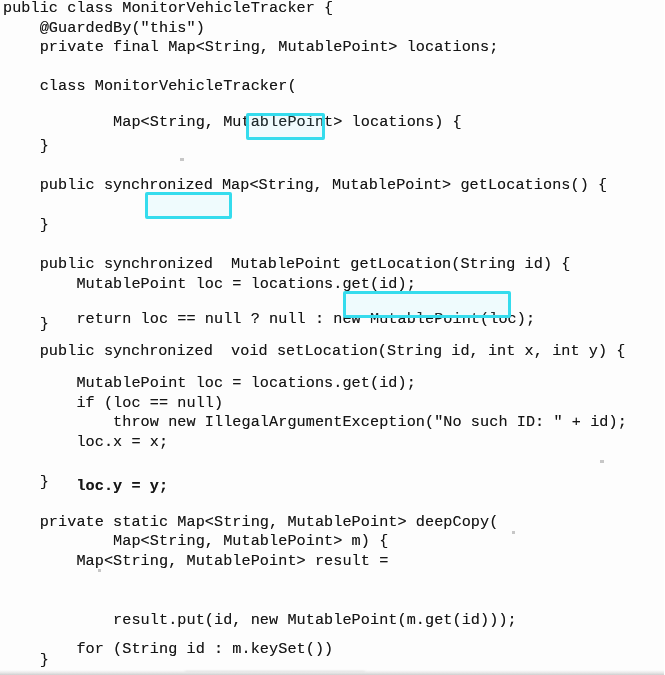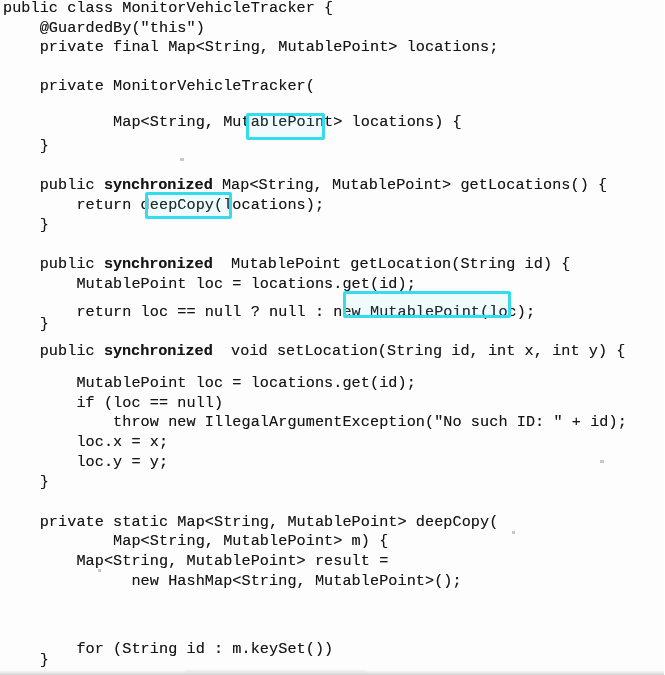--- a/index.html
+++ b/index.html
@@ -54,21 +54,21 @@
     white-space: pre;
     font-size: 15.2px;
     line-height: 20px;
     letter-spacing: 0.06px;
     color: #161616;
     font-family: "Liberation Mono", "DejaVu Sans Mono", monospace;
     
     text-shadow: 0 0 .35px rgba(0,0,0,.45);
   }
   .line b {
-    font-weight: bold;
+    font-weight: normal;
     letter-spacing: -0.05px;
   }
 
   
   .hl-box {
     position: absolute;
     border: 3px solid #35dced;
     border-radius: 2px;
     background: rgba(120, 240, 252, 0.10);
     box-sizing: border-box;
@@ -84,42 +84,41 @@
 </style>
 </head>
 <body>
 
 <div id="page">
 
   <div id="code">
       <div class="line" style="top: -2px;">public class MonitorVehicleTracker {</div>
       <div class="line" style="top: 18px;">    @GuardedBy("this")</div>
       <div class="line" style="top: 37px;">    private final Map&lt;String, MutablePoint&gt; locations;</div>
-      <div class="line" style="top: 76px;">    private MonitorVehicleTracker(</div>
+      <div class="line" style="top: 76px;">    class MonitorVehicleTracker(</div>
       <div class="line" style="top: 112px;">            Map&lt;String, MutablePoint&gt; locations) {</div>
       <div class="line" style="top: 136px;">    }</div>
       <div class="line" style="top: 175px;">    public <b>synchronized</b> Map&lt;String, MutablePoint&gt; getLocations() {</div>
-      <div class="line" style="top: 195px;">        return deepCopy(locations);</div>
       <div class="line" style="top: 215px;">    }</div>
       <div class="line" style="top: 254px;">    public <b>synchronized</b>  MutablePoint getLocation(String id) {</div>
       <div class="line" style="top: 274px;">        MutablePoint loc = locations.get(id);</div>
-      <div class="line" style="top: 302px;">        return loc == null ? null : new MutablePoint(loc);</div>
+      <div class="line" style="top: 309px;">        return loc == null ? null : new MutablePoint(loc);</div>
       <div class="line" style="top: 314px;">    }</div>
       <div class="line" style="top: 341px;">    public <b>synchronized</b>  void setLocation(String id, int x, int y) {</div>
       <div class="line" style="top: 373px;">        MutablePoint loc = locations.get(id);</div>
       <div class="line" style="top: 393px;">        if (loc == null)</div>
       <div class="line" style="top: 412px;">            throw new IllegalArgumentException("No such ID: " + id);</div>
       <div class="line" style="top: 432px;">        loc.x = x;</div>
-      <div class="line" style="top: 452px;">        loc.y = y;</div>
+      <div class="line" style="top: 476px; font-weight: bold;">        loc.y = y;</div>
       <div class="line" style="top: 472px;">    }</div>
       <div class="line" style="top: 512px;">    private static Map&lt;String, MutablePoint&gt; deepCopy(</div>
       <div class="line" style="top: 531px;">            Map&lt;String, MutablePoint&gt; m) {</div>
       <div class="line" style="top: 551px; text-align: right;">        Map&lt;String, MutablePoint&gt; result =</div>
-      <div class="line" style="top: 571px;">              new HashMap&lt;String, MutablePoint&gt;();</div>
       <div class="line" style="top: 591px; margin-top: 48px;">        for (String id : m.keySet())</div>
+      <div class="line" style="top: 610px;">            result.put(id, new MutablePoint(m.get(id)));</div>
       <div class="line" style="top: 650px;">    }</div>
     </div>
 
   <div id="highlight-layer">
       <div class="hl-box" title="deepCopy" style="left: 246px; top: 113px; width: 79px; height: 27px; border-color: rgb(53, 220, 237);"></div>
       <div class="hl-box" title="deepCopy" style="left: 145px; top: 192px; width: 87px; height: 27px; border-color: rgb(53, 220, 237);"></div>
       <div class="hl-box" title="new MutablePoint" style="left: 343px; top: 291px; width: 168px; height: 27px; border-color: rgb(53, 220, 237);"></div>
     </div>
 
   <div id="speck-layer">

